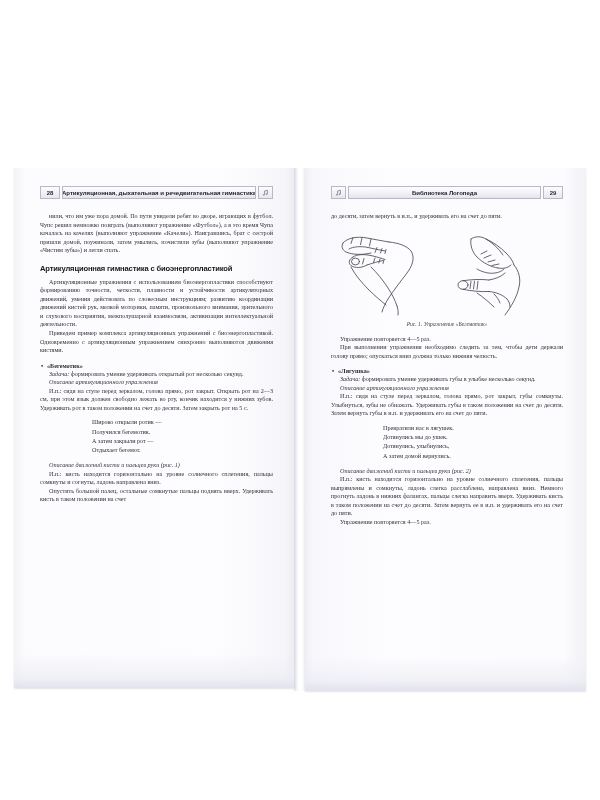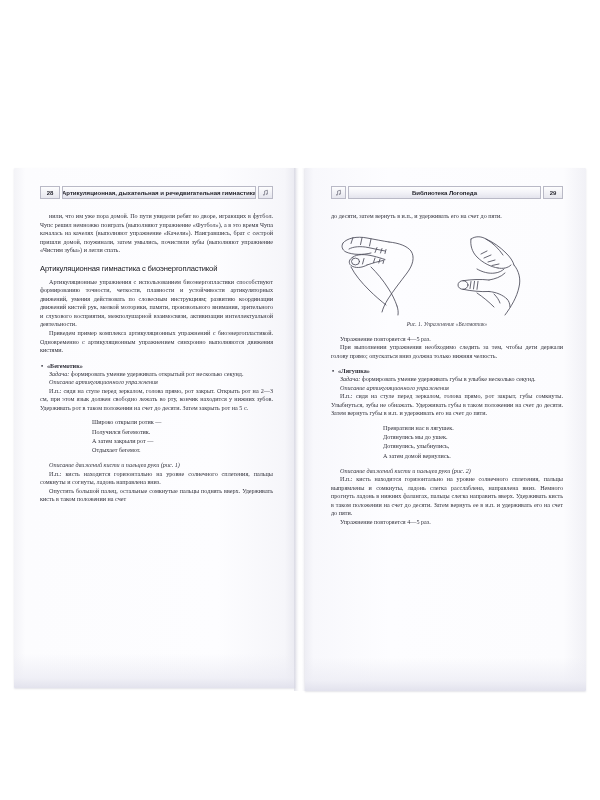--- a/index.html
+++ b/index.html
@@ -148,21 +148,21 @@
     margin: 0;
     text-indent: 9px;
   }
   .body-text p.noind { text-indent: 0; }
 
   .body-text i, .body-text em { font-style: italic; }
 
   h2.section-title {
     font-family: "Liberation Sans", sans-serif;
     font-size: 7.6px;
-    font-weight: normal;
+    font-weight: bold;
     color: #17171d;
     margin: 9px 0 5px 0;
     letter-spacing: -0.15px;
   }
 
   .bullet {
     font-family: "Liberation Serif", serif;
     font-size: 6.2px;
     font-weight: bold;
     color: #2b2b35;

